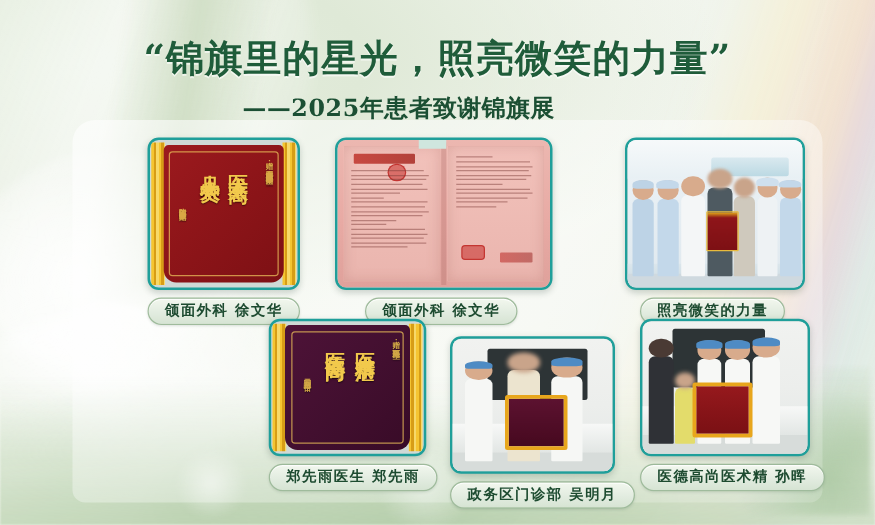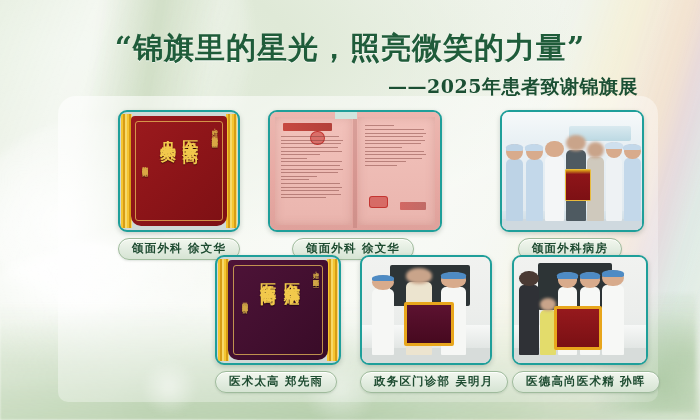--- a/index.html
+++ b/index.html
@@ -94,21 +94,21 @@
   .title{
     font-family:"DejaVu Serif","Liberation Serif",serif;
     font-size:30px;font-weight:700;color:#1f5c3a;
     letter-spacing:1px;line-height:1.22;
     text-shadow:0 1px 0 rgba(255,255,255,.6);
     white-space:nowrap;
   }
   .subtitle{
     font-family:"DejaVu Serif","Liberation Serif",serif;
     font-size:19px;font-weight:700;color:#1b4f33;
-    margin-top:7px;padding-right:62px;text-align:right;
+    margin-top:7px;padding-right:62px;
     letter-spacing:.5px;white-space:nowrap;
   }
 
   
   .card{
     position:absolute;left:58px;top:96px;width:600px;height:306px;
     border-radius:18px 18px 10px 10px;
     background:linear-gradient(160deg, rgba(255,255,255,.60) 0%, rgba(255,255,255,.40) 42%, rgba(255,255,255,.18) 100%);
     z-index:2;
   }
@@ -328,42 +328,42 @@
               </div>
           </div>
           <div class="person" style="left:87%;width:12%;height:53%;background:#c3d8ea;">
             <div class="head" style="top:-23%;height:25%;">
                 <div class="cap" style="background:#c3d8ea;"></div>
               </div>
           </div>
           <div style="position:absolute;left:45%;top:48%;width:17%;height:26%;background:linear-gradient(180deg,#e0a817 0%,#8e1519 14%,#7d1014 100%);border:1px solid #e8bb3c;border-radius:1px;"></div>
         </div>
       </div>
-      <span class="caption">颌面外科病房</span>
+      <span class="caption">照亮微笑的力量</span>
     </div>
 
 
     <div class="cell" style="left:215px;top:155px;width:122px;">
       <div class="photo" style="height:106px;">
         <div class="banner">
           <div class="fringe l"></div>
           <div class="fringe r"></div>
           <div class="cloth cloth-purple">
             <div class="gold-border"></div>
             <div class="vtext big" style="right:28%;">医术精湛</div>
             <div class="vtext big" style="right:52%;">医德高尚</div>
             <div class="vtext small" style="right:9%;top:7%;">赠：郑先雨医生</div>
             <div class="vtext small" style="left:14%;top:38%;height:54%;">二〇二五年四月二十一日</div>
           </div>
         </div>
       </div>
-      <span class="caption">医术太高 郑先雨</span>
-    </div>
-
-    <div class="cell" style="left:360px;top:155px;width:128px;">
+      <span class="caption">郑先雨医生 郑先雨</span>
+    </div>
+
+    <div class="cell" style="left:360px;top:169px;width:128px;">
       <div class="photo" style="height:106px;">
         <div class="clinic">
           <div class="darkpanel"></div>
           <div class="counter"></div>
           <div class="floorc"></div>
           <div class="person" style="left:8%;width:17%;height:62%;background:#f6f7f5;">
             <div class="head" style="top:-21%;height:23%;">
                 <div class="cap" style="background:#4e8bc4;"></div>
               </div>
           </div>

